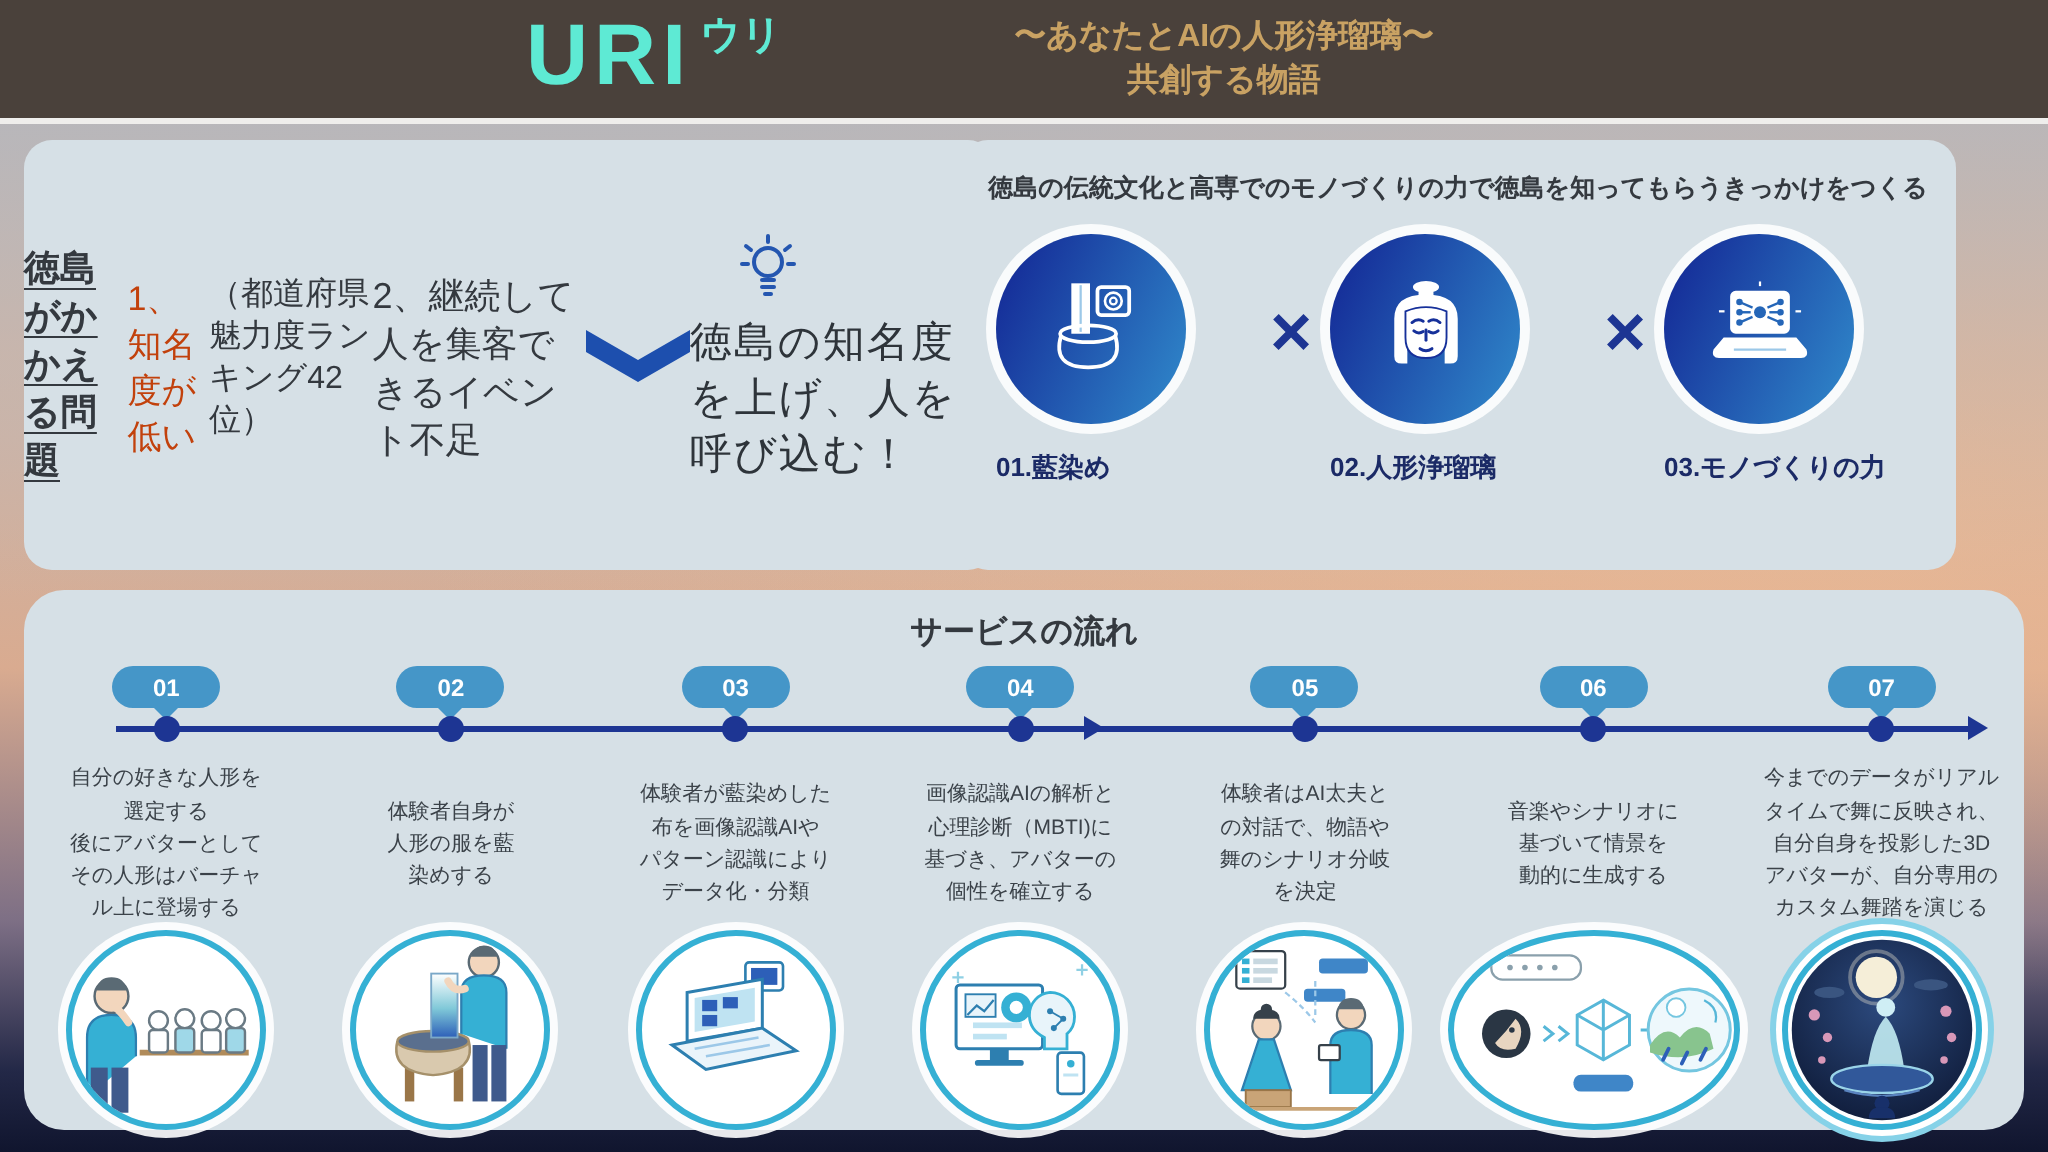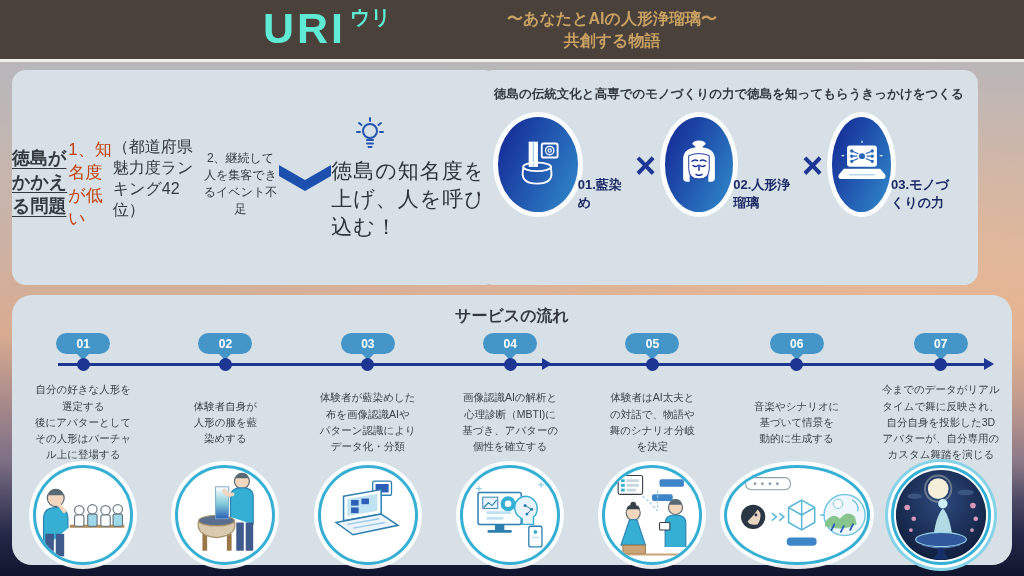--- a/index.html
+++ b/index.html
@@ -19,30 +19,30 @@
   .header-subtitle{ position:absolute; left:437px; top:8px; width:350px; text-align:center;
     color:#c9a263; font-size:16px; font-weight:bold; line-height:1.4; }
   
   .panel{ position:absolute; background:#d6e0e6; border-radius:14px; }
   
   .problem-panel{ left:12px; top:70px; width:486px; height:215px; display:flex; flex-direction:row; align-items:center; }
   .pp-title{ margin-top:9px; font-size:18px; font-weight:bold; color:#34393f;
     text-decoration:underline; text-underline-offset:4px; }
   .pp-item1{ margin-top:13px; font-size:17px; color:#c2410c; }
   .pp-note{ margin-top:3px; font-size:16px; color:#34393f; }
-  .pp-item2{ margin-top:13px; font-size:12px; color:#34393f;text-align:center; }
+  .pp-item2{ margin-top:13px; font-size:18px; color:#34393f; }
   .pp-chevron{ margin-top:5px; }
   .pp-goal-row{ position:relative; width:100%; margin-top:3px; display:flex; align-items:center; justify-content:center; }
   .pp-bulb{ position:absolute; left:24px; top:0px; }
   .pp-goal{ font-size:21px; color:#2e343a; letter-spacing:1px;margin-top:40px; }
   
   .solution-panel{ left:480px; top:70px; width:498px; height:215px; }
   .sp-title{ margin-top:16px; text-align:center; font-size:12.5px; font-weight:bold; color:#34393f; }
   .sp-row{ display:flex; justify-content:center; align-items:flex-start; margin-top:14px; gap:9px; }
-  .sp-item{ display:flex; flex-direction:row; align-items:flex-end; width:128px; }
+  .sp-item{ display:flex; flex-direction:column; align-items:flex-start; width:128px; }
   .sp-circle{ width:95px; height:95px; border-radius:50%;
     background:linear-gradient(115deg,#16309a 12%,#2f86c9 95%);
     box-shadow:0 0 0 5px rgba(255,255,255,.85); display:flex; align-items:center; justify-content:center; }
   .sp-label{ margin-top:13px; font-size:13px; font-weight:bold; color:#1b2a66; }
   .sp-x{ font-size:36px; font-weight:bold; color:#1d3593; margin-top:28px; }
   
   .flow-panel{ left:12px; top:295px; width:1000px; height:270px; border-radius:20px; }
   .fp-title{ position:absolute; left:0; top:11px; width:100%; text-align:center;
     font-size:16px; font-weight:bold; color:#34393f; }
   .fp-line{ position:absolute; left:46px; top:68px; width:928px; height:3px; background:#1d3593; }

